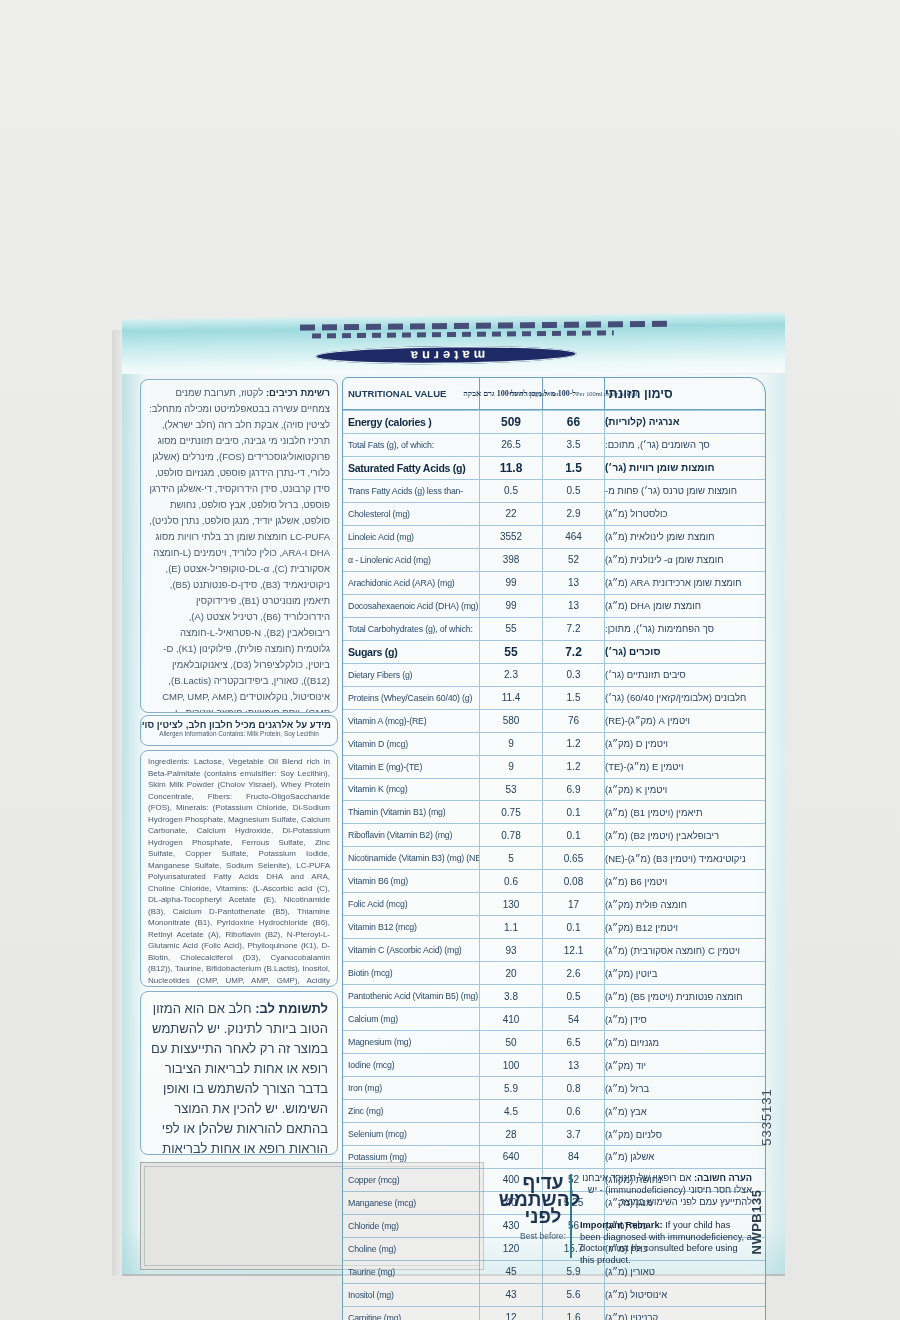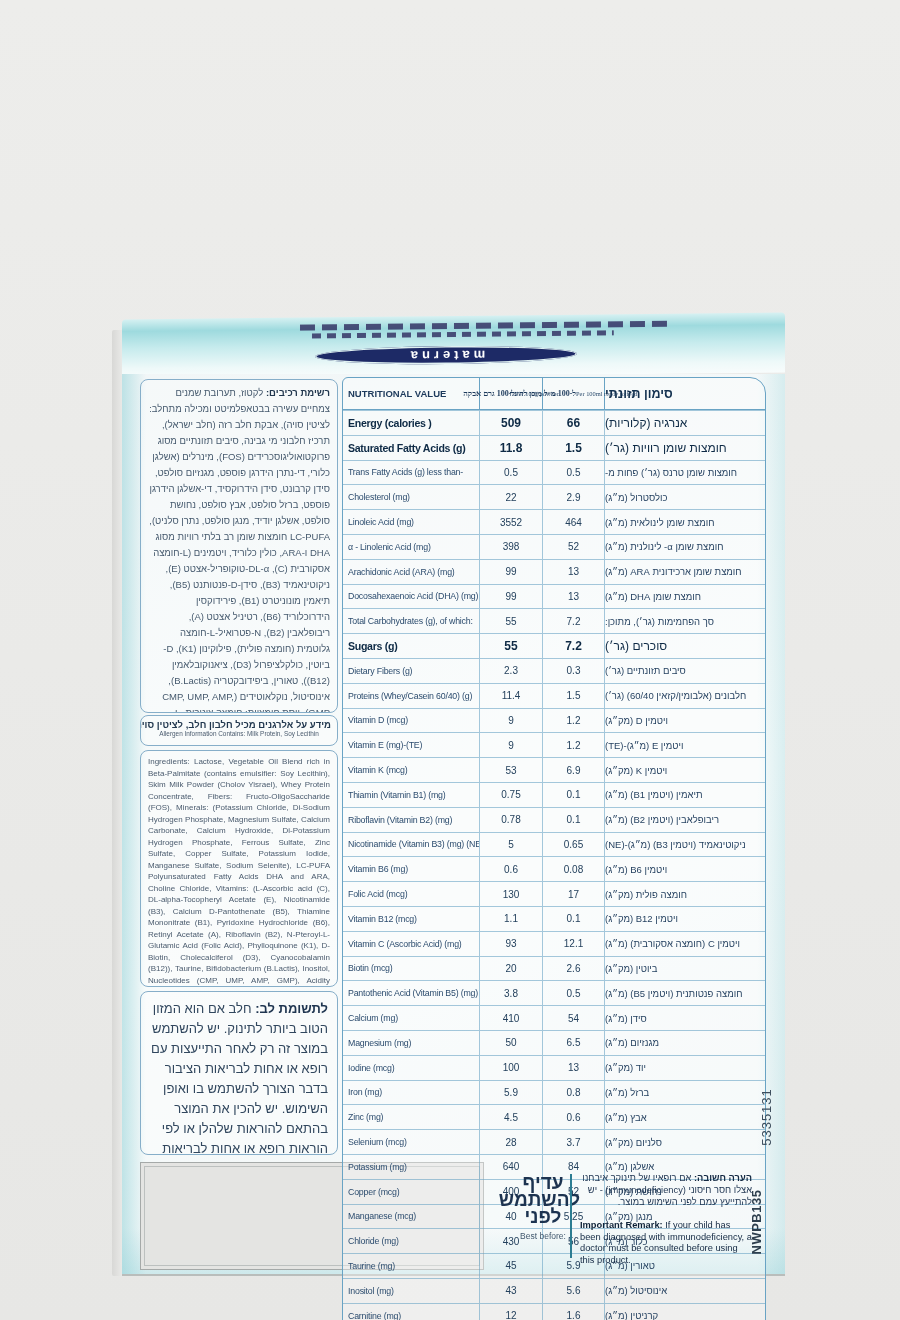--- a/index.html
+++ b/index.html
@@ -61,21 +61,21 @@
         border-top:1px solid rgba(105,163,196,.6);}
   .c-en{display:flex;align-items:center;padding-left:5px;font-size:8.8px;letter-spacing:-.2px;
         color:#2c4c6e;white-space:nowrap;overflow:hidden;}
   .c-v{display:flex;align-items:center;justify-content:center;font-size:10px;color:#24415d;}
   .c-v.v1{border-left:1px solid rgba(105,163,196,.6);border-right:1px solid rgba(105,163,196,.6);}
   .c-v.v2{border-right:1px solid rgba(105,163,196,.6);}
   .c-he{display:flex;align-items:center;justify-content:flex-end;padding-right:5px;direction:rtl;
         font-size:9.5px;color:#1f3c5c;white-space:nowrap;overflow:hidden;}
   .trow.bold .c-en{font-size:10.6px;font-weight:700;color:#0e2a45;letter-spacing:-.3px;}
   .trow.bold .c-v{font-size:12px;font-weight:700;color:#0e2a45;}
-  .trow.bold .c-he{font-size:12px;font-weight:400;color:#0e2a45;text-align:right;}
+  .trow.bold .c-he{font-size:10px;font-weight:700;color:#0e2a45;text-align:right;}
   
   .best{position:absolute;left:384px;top:800px;width:74px;text-align:center;}
   .best .he{direction:rtl;white-space:pre-line;font-weight:700;font-size:19px;line-height:17px;color:#1d3350;}
   .best .en{margin-top:6px;font-size:8.5px;color:#42586e;}
   .vdivider{position:absolute;left:448px;top:800px;width:2px;height:84px;background:#2c7d92;}
   .remark{position:absolute;left:458px;top:798px;width:172px;}
   .remark .he{direction:rtl;text-align:right;font-size:9.3px;line-height:12px;color:#1d3350;}
   .remark .he b{color:#142943;}
   .remark .en{margin-top:12px;font-size:9.3px;line-height:11.5px;color:#142943;}
   .remark .en b{color:#0e2238;}
@@ -137,20 +137,26 @@
           </div>
           <div class="h-he">סימון תזונתי</div>
         </div>
         <div class="tbody">
             <div class="trow bold">
               <div class="c-en">Energy (calories )</div>
               <div class="c-v v1">509</div>
               <div class="c-v v2">66</div>
               <div class="c-he" dir="rtl">אנרגיה (קלוריות)</div>
             </div>
+            <div class="trow">
+              <div class="c-en">Total Fats (g), of which:</div>
+              <div class="c-v v1">26.5</div>
+              <div class="c-v v2">3.5</div>
+              <div class="c-he" dir="rtl">סך השומנים (גר׳), מתוכם:</div>
+            </div>
             <div class="trow bold">
               <div class="c-en">Saturated Fatty Acids (g)</div>
               <div class="c-v v1">11.8</div>
               <div class="c-v v2">1.5</div>
               <div class="c-he" dir="rtl">חומצות שומן רוויות (גר׳)</div>
             </div>
             <div class="trow">
               <div class="c-en">Trans Fatty Acids (g) less than-</div>
               <div class="c-v v1">0.5</div>
               <div class="c-v v2">0.5</div>
@@ -204,20 +210,26 @@
               <div class="c-v v2">0.3</div>
               <div class="c-he" dir="rtl">סיבים תזונתיים (גר׳)</div>
             </div>
             <div class="trow">
               <div class="c-en">Proteins (Whey/Casein 60/40) (g)</div>
               <div class="c-v v1">11.4</div>
               <div class="c-v v2">1.5</div>
               <div class="c-he" dir="rtl">חלבונים (אלבומין/קזאין 60/40) (גר׳)</div>
             </div>
             <div class="trow">
+              <div class="c-en">Vitamin A (mcg)-(RE)</div>
+              <div class="c-v v1">580</div>
+              <div class="c-v v2">76</div>
+              <div class="c-he" dir="rtl">ויטמין A (מק״ג)-(RE)</div>
+            </div>
+            <div class="trow">
               <div class="c-en">Vitamin D (mcg)</div>
               <div class="c-v v1">9</div>
               <div class="c-v v2">1.2</div>
               <div class="c-he" dir="rtl">ויטמין D (מק״ג)</div>
             </div>
             <div class="trow">
               <div class="c-en">Vitamin E (mg)-(TE)</div>
               <div class="c-v v1">9</div>
               <div class="c-v v2">1.2</div>
               <div class="c-he" dir="rtl">ויטמין E (מ״ג)-(TE)</div>
@@ -334,20 +346,26 @@
               <div class="c-en">Manganese (mcg)</div>
               <div class="c-v v1">40</div>
               <div class="c-v v2">5.25</div>
               <div class="c-he" dir="rtl">מנגן (מק״ג)</div>
             </div>
             <div class="trow">
               <div class="c-en">Chloride (mg)</div>
               <div class="c-v v1">430</div>
               <div class="c-v v2">56</div>
               <div class="c-he" dir="rtl">כלור (מ״ג)</div>
+            </div>
+            <div class="trow">
+              <div class="c-en">Choline (mg)</div>
+              <div class="c-v v1">120</div>
+              <div class="c-v v2">15.7</div>
+              <div class="c-he" dir="rtl">כולין (מ״ג)</div>
             </div>
             <div class="trow">
               <div class="c-en">Taurine (mg)</div>
               <div class="c-v v1">45</div>
               <div class="c-v v2">5.9</div>
               <div class="c-he" dir="rtl">טאורין (מ״ג)</div>
             </div>
             <div class="trow">
               <div class="c-en">Inositol (mg)</div>
               <div class="c-v v1">43</div>

